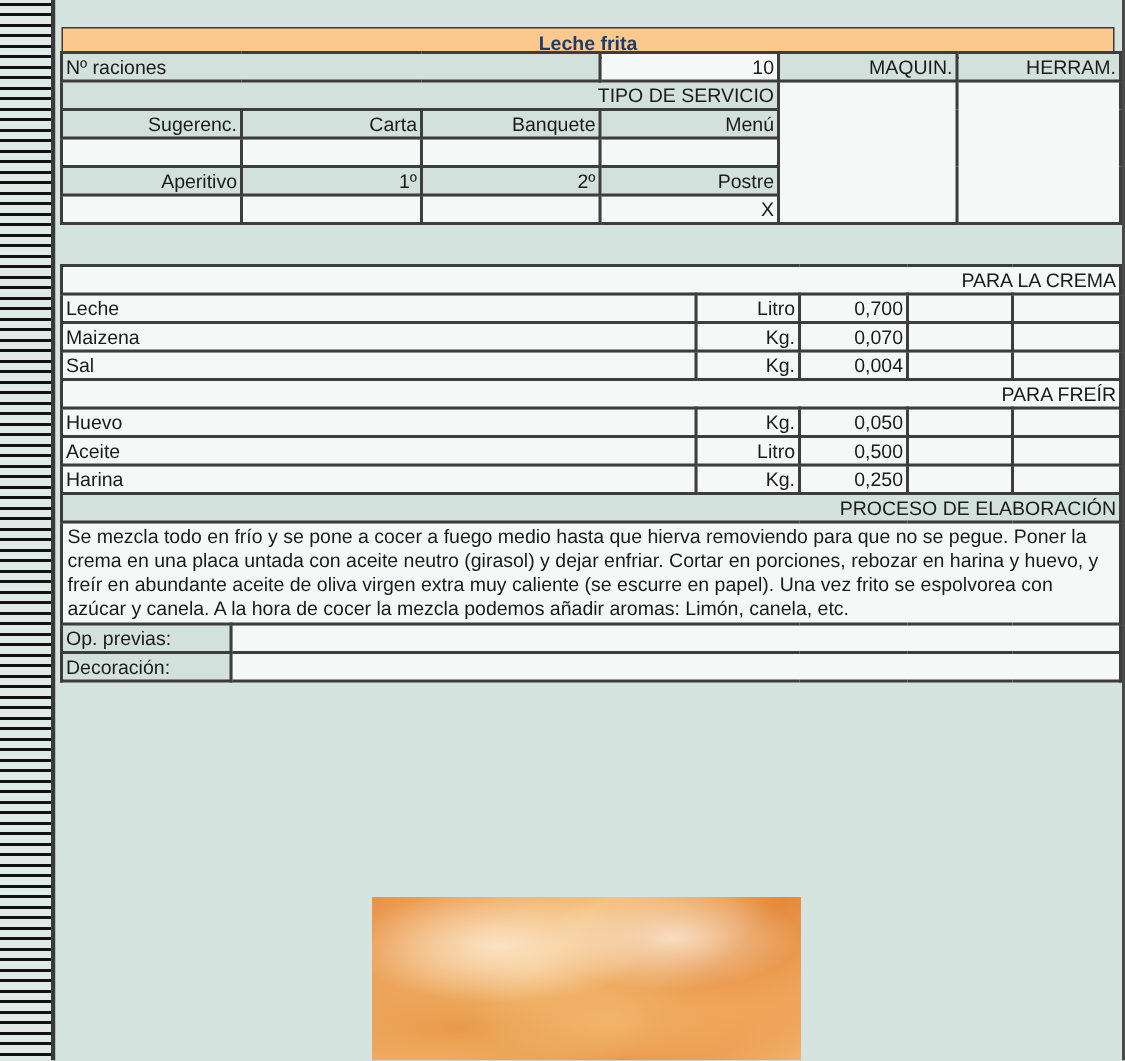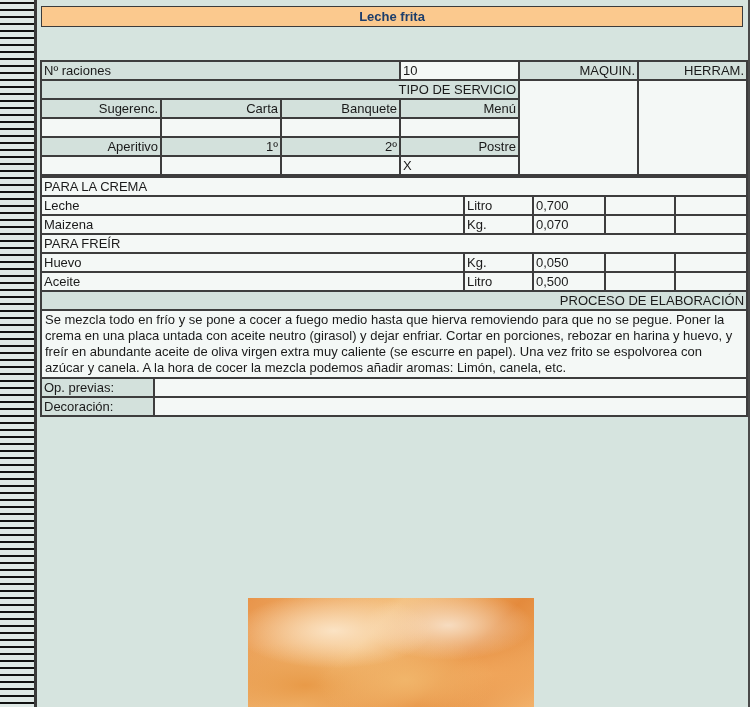--- a/index.html
+++ b/index.html
@@ -17,32 +17,32 @@
   }
   .spiral-edge {
     position:absolute; left:34px; top:0; width:3px; height:707px; background:#3a3a3a;
   }
   .page {
     position:absolute; left:37px; top:0; width:713px; height:707px;
     background:#d6e4df;
     border-right:2px solid #4a4a4a; box-sizing:border-box;
   }
   .title-bar {
-    position:absolute; left:41px; top:6px; width:702px; height:21px;
+    position:absolute; left:41px; top:18px; width:702px; height:21px;
     background:#fbc98e; border:1px solid #3b3b3b; box-sizing:border-box;
     text-align:center; font-weight:bold; color:#1c3d6b; font-size:13px; line-height:19px;
   }
   .grid { position:absolute; border-collapse:collapse; table-layout:fixed; }
   .grid td {
     border:2px solid #3d3d3d; padding:0 2px; height:17px; line-height:17px;
     font-size:13px; white-space:nowrap; overflow:hidden;
   }
   .hd { background:#d3e1dc; text-align:right; }
   .wh { background:#f4f8f6; }
-  .c { text-align:left; }
+  .c { text-align:right; }
   .lbl { background:#d3e1dc;margin-left:24px; }
   .proc { white-space:normal !important; line-height:16px !important; padding:1px 3px !important; height:auto !important; }
   .photo {
     position:absolute; left:248px; top:598px; width:286px; height:109px;
     background:
       radial-gradient(ellipse at 30% 30%, #fbe3c4 0%, transparent 35%),
       radial-gradient(ellipse at 70% 25%, #f7dcc0 0%, transparent 30%),
       radial-gradient(ellipse at 55% 75%, #f1b56a 0%, transparent 40%),
       radial-gradient(ellipse at 20% 80%, #e89a48 0%, transparent 35%),
       radial-gradient(ellipse at 85% 70%, #f0a55a 0%, transparent 35%),
@@ -51,21 +51,21 @@
 </style>
 </head>
 <body>
 
 <div class="spiral"></div>
 <div class="spiral-edge"></div>
 <div class="page"></div>
 
 <div class="title-bar">Leche frita</div>
 
-<table class="grid" style="left:40px; top:60px; width:706px;">
+<table class="grid" style="left:40px; top:34px; width:706px;">
   <colgroup>
     <col style="width:120px">
       <col style="width:120px">
       <col style="width:119px">
       <col style="width:119px">
       <col style="width:119px">
       <col style="width:109px">
   </colgroup>
   <tbody>
       <tr>
@@ -127,33 +127,47 @@
     <td class="wh c"></td>
   </tr>
   <tr>
     <td colspan="2" class="wh">Maizena</td>
     <td class="wh c">Kg.</td>
     <td class="wh c">0,070</td>
     <td class="wh c"></td>
     <td class="wh c"></td>
   </tr>
   <tr>
+    <td colspan="2" class="wh">Sal</td>
+    <td class="wh c">Kg.</td>
+    <td class="wh c">0,004</td>
+    <td class="wh c"></td>
+    <td class="wh c"></td>
+  </tr>
+  <tr>
         <td colspan="6" class="wh c">PARA FREÍR</td>
       </tr>
   <tr>
     <td colspan="2" class="wh">Huevo</td>
     <td class="wh c">Kg.</td>
     <td class="wh c">0,050</td>
     <td class="wh c"></td>
     <td class="wh c"></td>
   </tr>
   <tr>
     <td colspan="2" class="wh">Aceite</td>
     <td class="wh c">Litro</td>
     <td class="wh c">0,500</td>
+    <td class="wh c"></td>
+    <td class="wh c"></td>
+  </tr>
+  <tr>
+    <td colspan="2" class="wh">Harina</td>
+    <td class="wh c">Kg.</td>
+    <td class="wh c">0,250</td>
     <td class="wh c"></td>
     <td class="wh c"></td>
   </tr>
   <tr>
         <td colspan="6" class="hd">PROCESO DE ELABORACIÓN</td>
       </tr>
   <tr>
         <td colspan="6" class="wh proc" style="height:80px">Se mezcla todo en frío y se pone a cocer a fuego medio hasta que hierva removiendo para que no se pegue. Poner la crema en una placa untada con aceite neutro (girasol) y dejar enfriar. Cortar en porciones, rebozar en harina y huevo, y freír en abundante aceite de oliva virgen extra muy caliente (se escurre en papel). Una vez frito se espolvorea con azúcar y canela. A la hora de cocer la mezcla podemos añadir aromas: Limón, canela, etc.</td>
       </tr>
   <tr>

